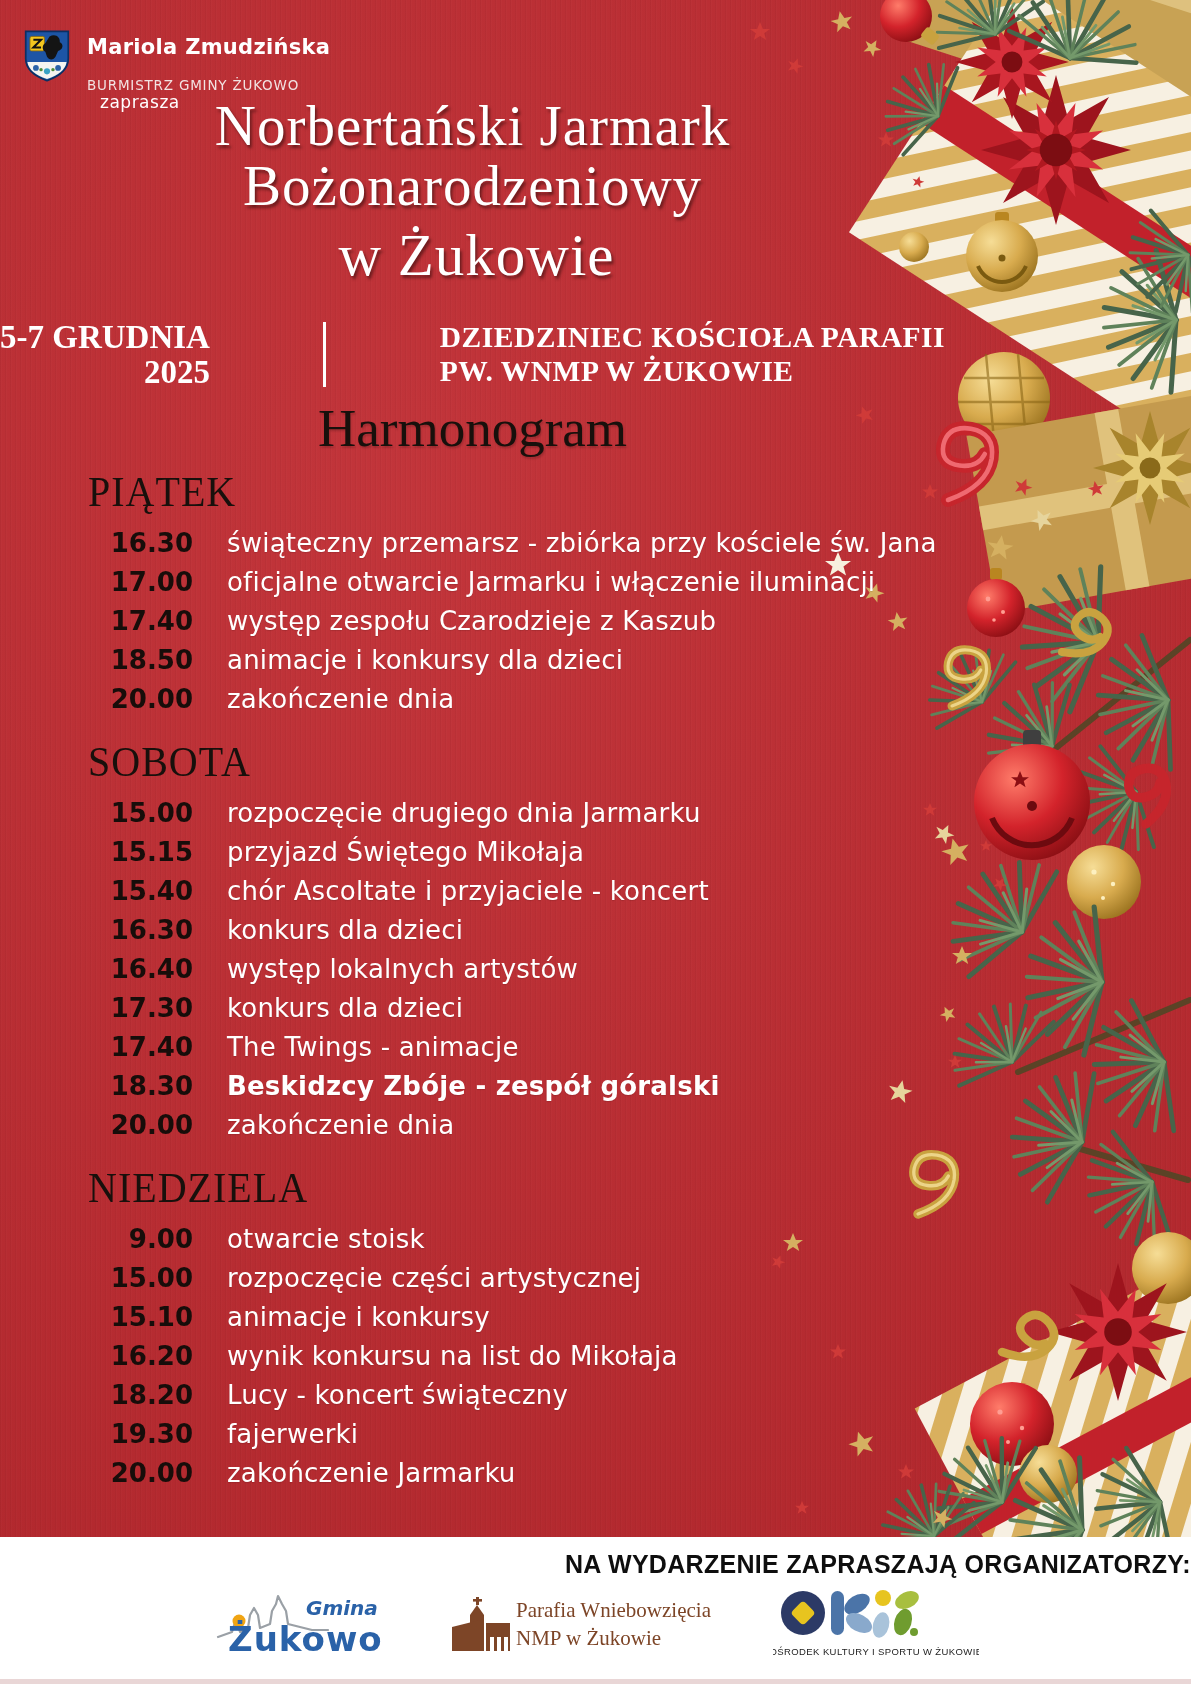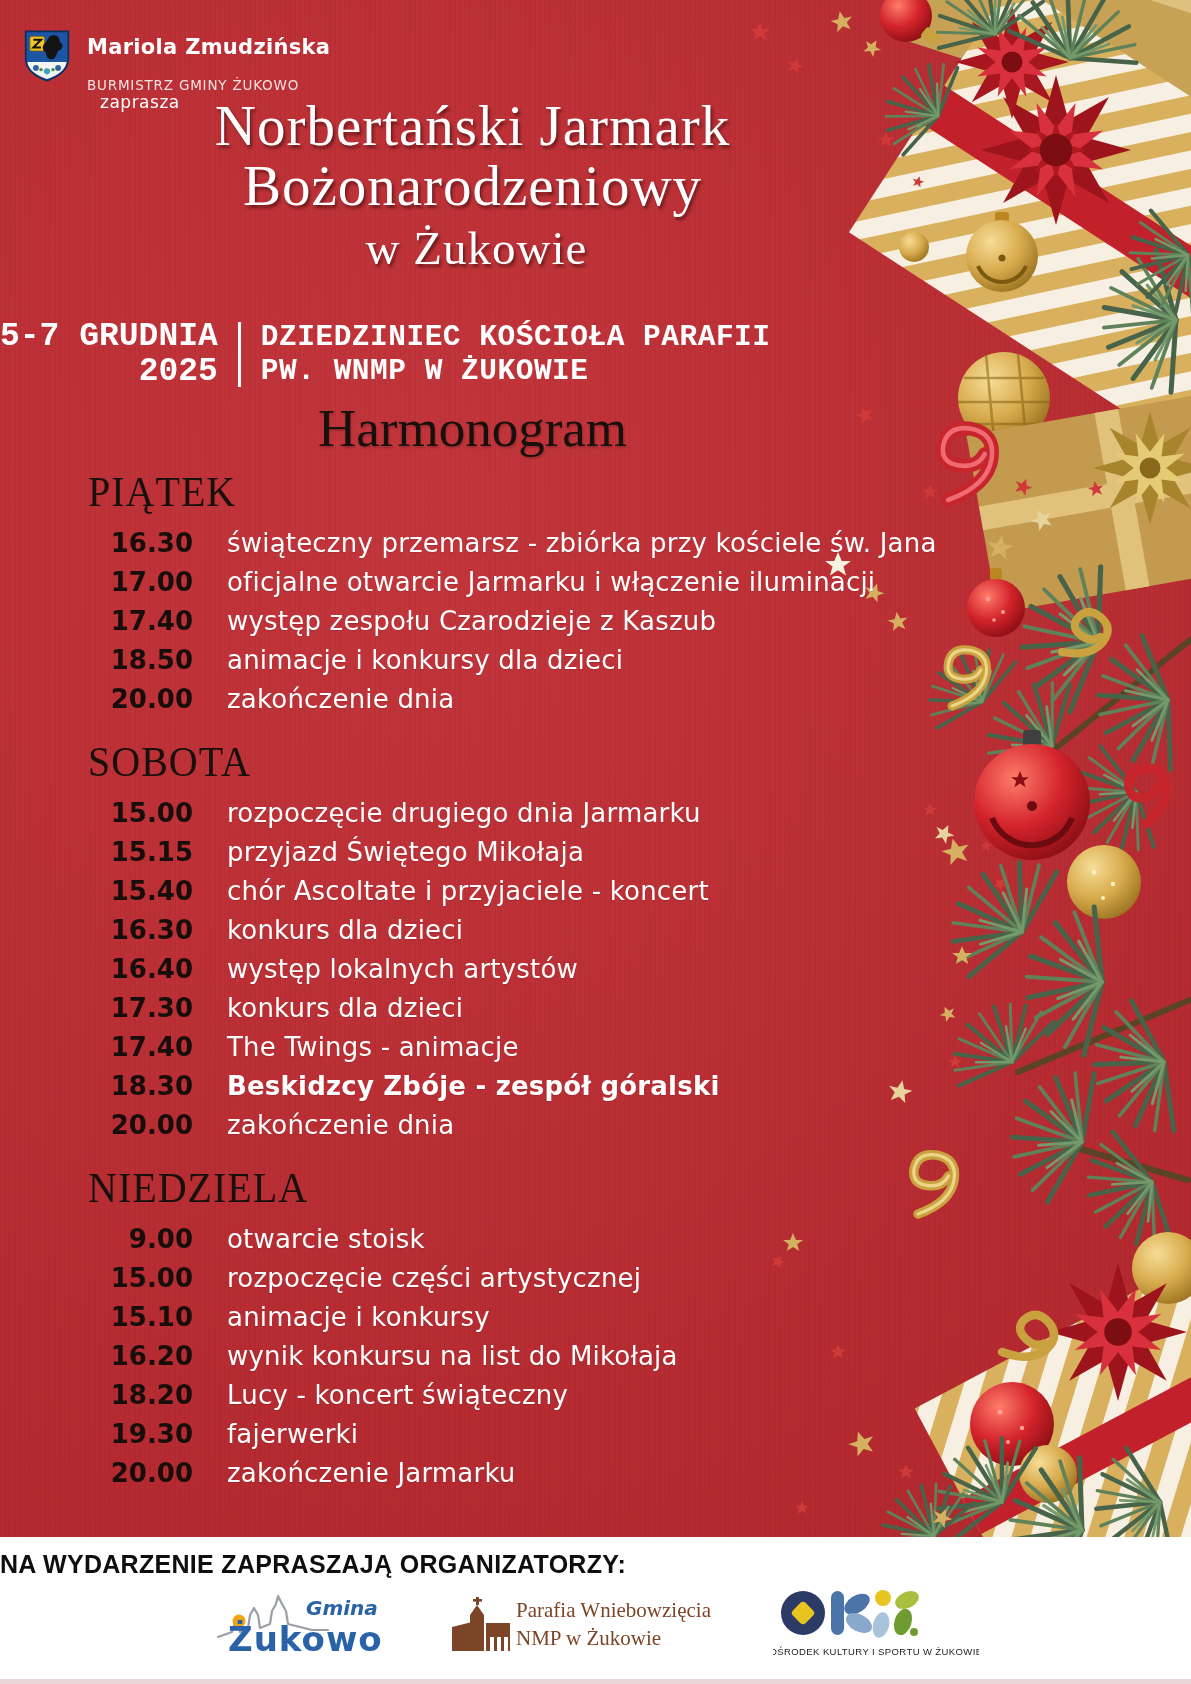--- a/index.html
+++ b/index.html
@@ -21,26 +21,26 @@
   .crest { width:46px; height:58px; flex:0 0 auto; }
   .inviter-name { color:#fff; font-size:21px; font-weight:bold; letter-spacing:.3px; margin-top:8px; }
   .inviter-role { color:#f3e2e2; font-size:13.5px; letter-spacing:.8px; margin-top:18px; }
   .invite-word { position:absolute; top:92px; left:100px; color:#fff; font-size:17px; letter-spacing:.5px; }
 
   
   .title { position:absolute; top:96px; left:0; width:945px; text-align:center;
            font-family:"Liberation Serif", serif; color:#fff;
            text-shadow:2px 3px 3px rgba(56,14,14,0.6); }
   .title-l1, .title-l2 { font-size:57px; line-height:1.06; letter-spacing:1px; }
-  .title-l3 { font-size:47px; margin-top:4px; letter-spacing:1px;margin-left:8px; }
+  .title-l3 { font-size:59px; margin-top:4px; letter-spacing:1px;margin-left:8px; }
 
   
   .event-info { position:absolute; top:320px; left:0; width:945px;
-                display:flex; justify-content:flex-start; align-items:stretch;
-                font-family:Liberation Mono, monospace; color:#fff; font-weight:bold; }
+                display:flex; justify-content:space-between; align-items:stretch;
+                font-family:Liberation Serif, serif; color:#fff; font-weight:bold; }
   .dates { text-align:right; font-size:33px; line-height:1.05; padding-right:20px; align-self:center; }
   .event-divider { width:3px; background:#fff; margin:2px 0; }
   .venue { font-size:29.5px; line-height:1.15; padding-left:20px; letter-spacing:.5px; align-self:center; }
 
   
   .schedule-heading { position:absolute; top:398px; left:0; width:945px; text-align:center;
                       font-family:"Liberation Serif", serif; font-size:53px; color:#18100c;
                       text-shadow:1px 2px 2px rgba(0,0,0,0.18); }
   .days { position:absolute; top:468px; left:88px; width:900px; }
   .day { margin-bottom:24px; }
@@ -49,21 +49,21 @@
                margin-bottom:13px; }
   .row { display:grid; grid-template-columns:105px 1fr; column-gap:34px;
          align-items:baseline; margin-bottom:9px; white-space:nowrap; }
   .time { text-align:right; font-weight:bold; font-size:26px; color:#170d0a; }
   .event { font-size:26px; color:#ffffff; letter-spacing:.2px; text-shadow:0 1px 1px rgba(0,0,0,0.12); }
   .row.em .event { font-weight:bold; }
 
   
   .footer { position:absolute; left:0; right:0; bottom:0; height:147px; background:#ffffff; z-index:3; }
   .footer::after { content:""; position:absolute; left:0; right:0; bottom:0; height:5px; background:#e9d6d6; }
-  .f-heading { text-align:left; margin-top:13px; font-family:"Liberation Sans", sans-serif;
+  .f-heading { text-align:right; margin-top:13px; font-family:"Liberation Sans", sans-serif;
                font-size:25px; font-weight:600; letter-spacing:.3px; color:#0e0e0e; }
   .logos { display:flex; justify-content:center; align-items:center; gap:62px; margin-top:6px; }
   .logo-parafia { display:flex; align-items:center; }
   .parafia-text { font-family:"Liberation Serif", serif; color:#7d4527; font-size:21px; line-height:1.35; }
 </style>
 </head>
 <body>
 
 <div class="poster">
 

